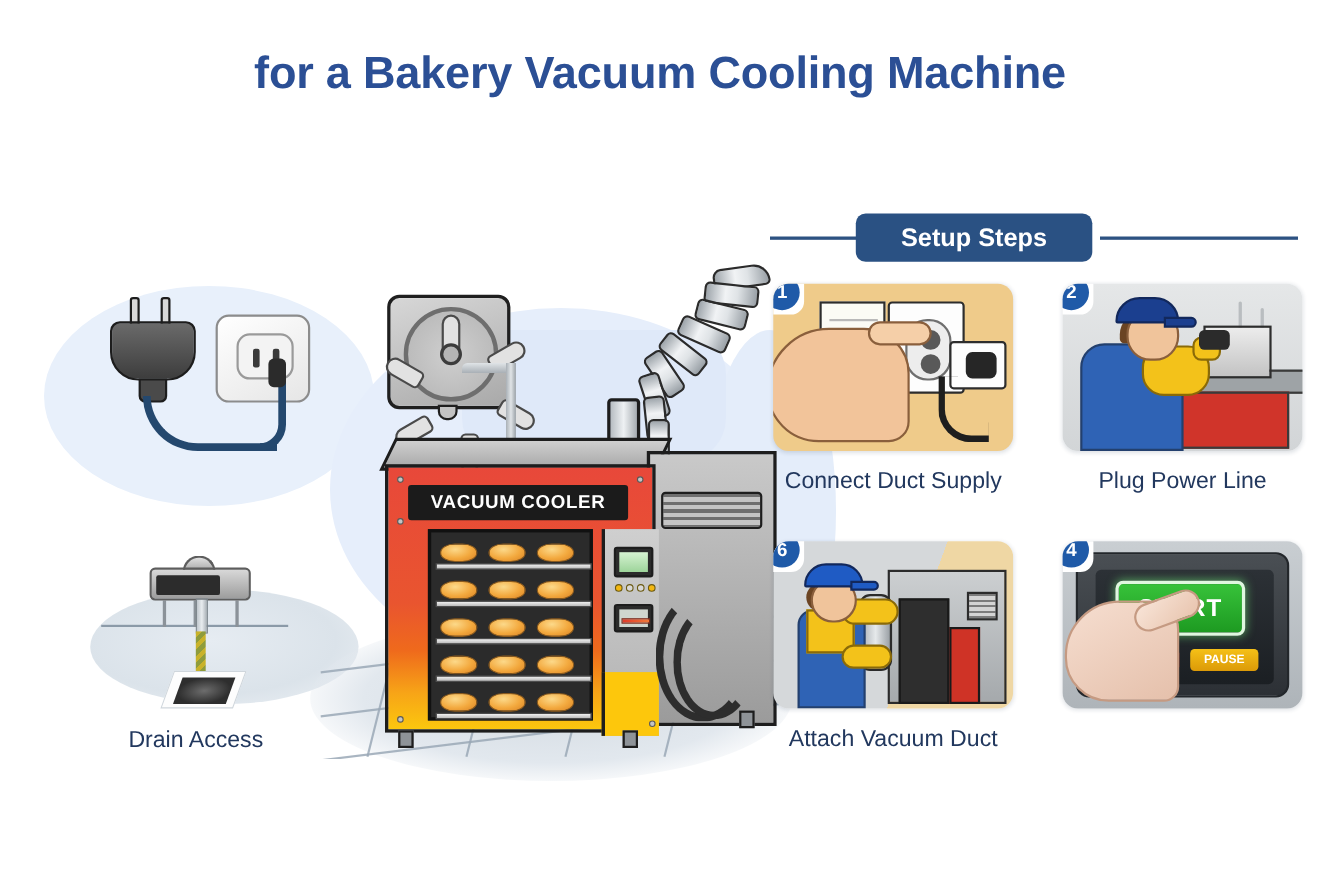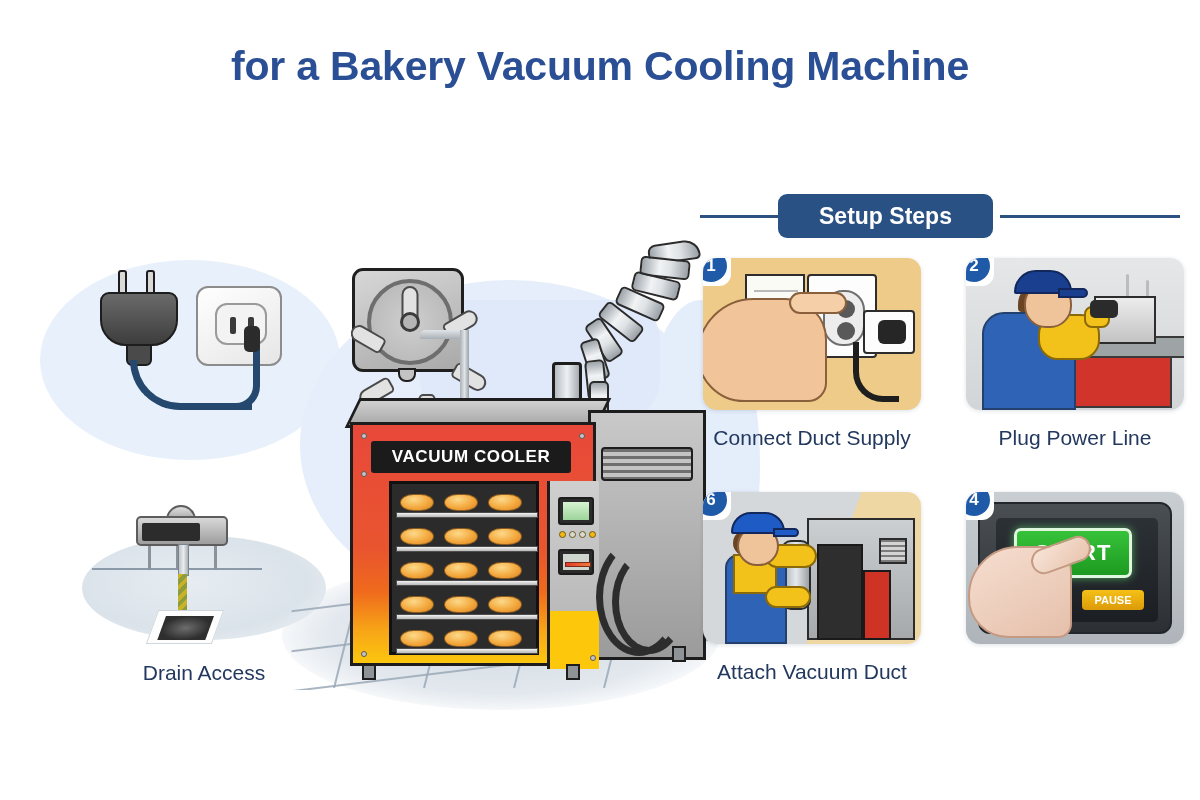--- a/index.html
+++ b/index.html
@@ -57,21 +57,21 @@
     display:flex; align-items:center; justify-content:center;
     color:#fff; font-size:23px; font-weight:bold;
   }
 
   
   .req-label{
     position:absolute; text-align:center; color:#22385e;
     font-size:21px; line-height:1.25; white-space:nowrap;
   }
   #req-label-power{ left:70px; top:434px; width:252px; }
-  #req-label-drain{ left:78px; top:660px; width:252px;text-align:center; }
+  #req-label-drain{ left:52px; top:660px; width:252px;text-align:center; }
 
   
   .icon-power{ position:absolute; left:86px; top:268px; width:210px; height:148px; }
   .plug-body{
     position:absolute; left:14px; top:24px; width:78px; height:54px;
     background:linear-gradient(180deg,#6a6a6a,#3d3d3d);
     border:2.5px solid #1d1d1d;
     border-radius:9px 9px 26px 26px;
   }
   .prong{ position:absolute; width:9px; height:26px; background:#d9d9d9;

